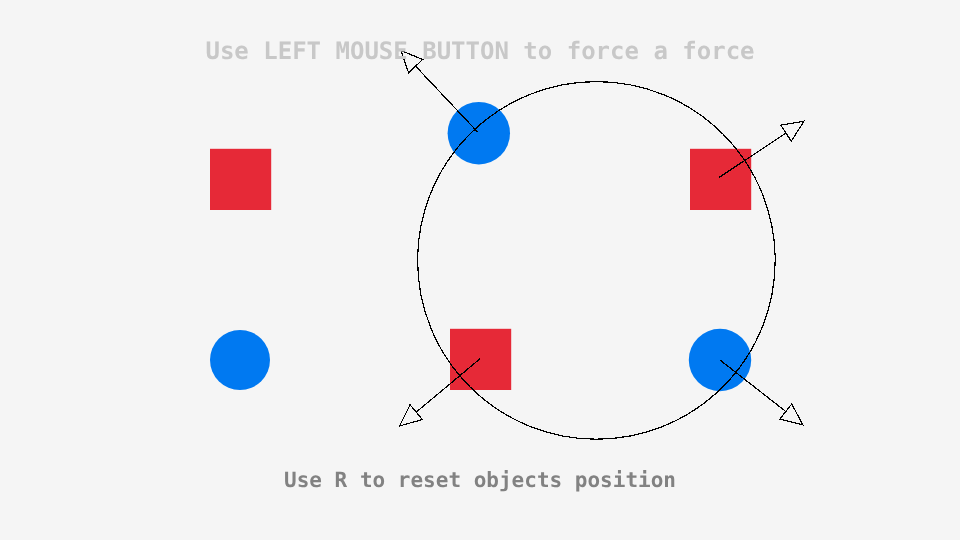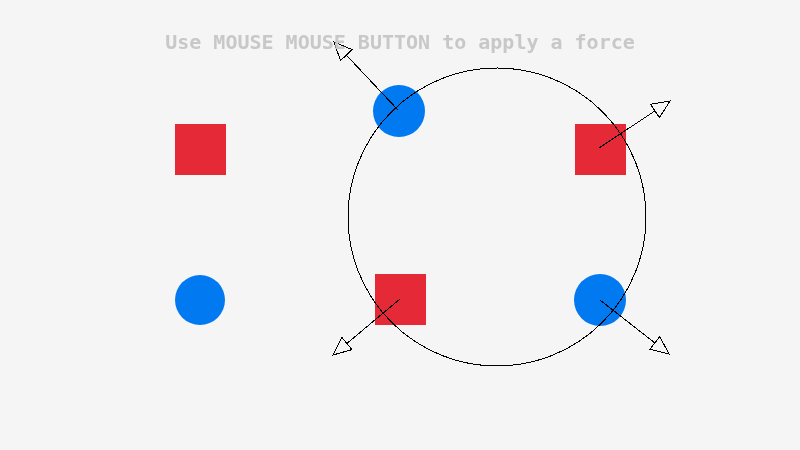--- a/index.html
+++ b/index.html
@@ -68,14 +68,15 @@
       </g>
       <g class="aliased">
         <line x1="400" y1="299" x2="346.8" y2="343.5" stroke="#000000" stroke-width="1"></line>
         <polygon points="333,355 341.7,337.3 351.9,349.6" fill="none" stroke="#000000" stroke-width="1"></polygon>
       </g>
       <g class="aliased">
         <line x1="600" y1="300" x2="654.8" y2="342.9" stroke="#000000" stroke-width="1"></line>
         <polygon points="669,354 649.9,349.2 659.8,336.6" fill="none" stroke="#000000" stroke-width="1"></polygon>
       </g>
     </svg>
-  <div class="instruction instruction-top" style="color: rgb(200, 200, 200);">Use MOUSE MOUSE BUTTON to apply a force</div>
+  <div class="instruction instruction-top" style="color: rgb(200, 200, 200);">Use LEFT MOUSE BUTTON to force a force</div>
+  <div class="instruction instruction-bottom" style="color: rgb(130, 130, 130);">Use R to reset objects position</div>
 </div>
 
 </body></html>

